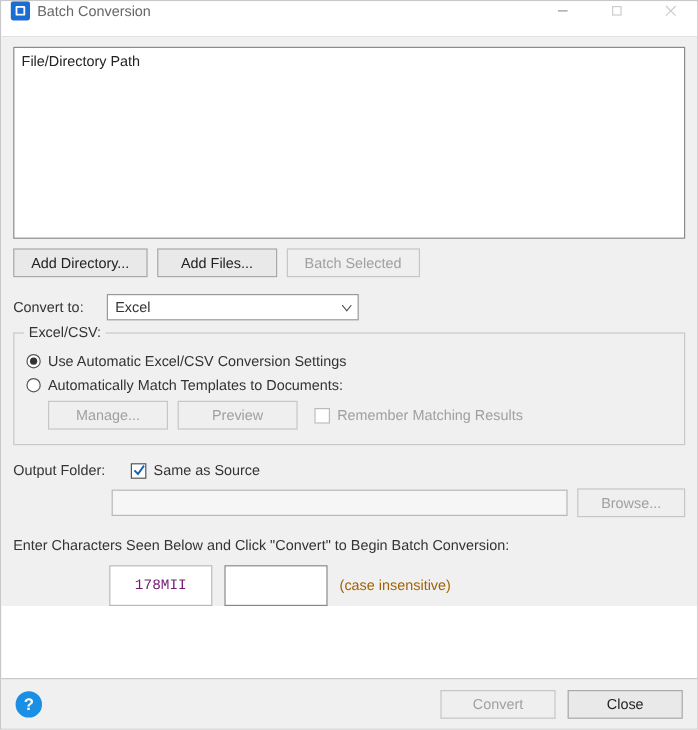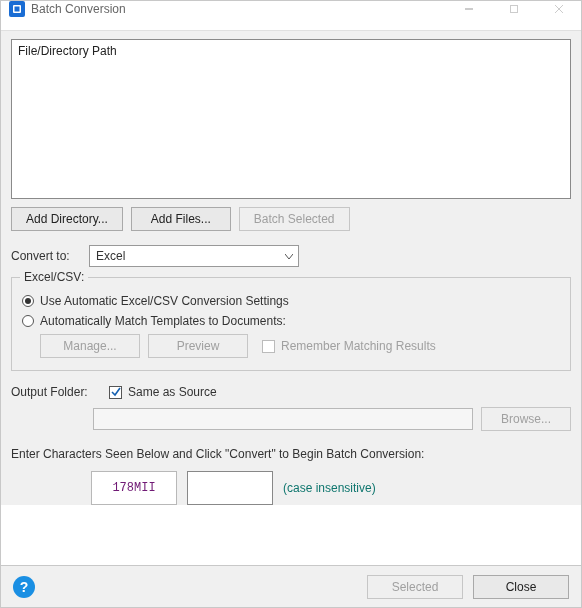--- a/index.html
+++ b/index.html
@@ -200,21 +200,21 @@
     width: 22px; height: 22px;
     border-radius: 50%;
     background: #1a8fe3;
     color: #fff;
     display: flex; align-items: center; justify-content: center;
     font-weight: bold;
     font-size: 14px;
   }
   .footer .spacer { flex: 1; }
   .footer .btn { min-width: 96px; }
-  .hint { color: #0f766e; }
+  .hint { color: #a16207; }
 </style>
 </head>
 <body>
 
 <div class="titlebar">
   <div class="app-icon">
     <svg viewBox="0 0 10 10">
         <rect x="1" y="1" width="8" height="8" rx="1" fill="#fff"></rect>
         <rect x="2.5" y="2.5" width="5" height="5" fill="#1a6dd4"></rect>
       </svg>
@@ -310,16 +310,16 @@
     <div class="captcha-box">178MII</div>
     <div class="captcha-box" style="background:#fff;border-color:#888"></div>
     <div class="hint">(case insensitive)</div>
   </div>
 
 </div>
 
 <div class="footer">
   <div class="help-icon">?</div>
   <div class="spacer"></div>
-  <div class="btn disabled">Selected</div>
+  <div class="btn disabled">Convert</div>
   <div style="width:10px"></div>
   <div class="btn">Close</div>
 </div>
 
 </body></html>

